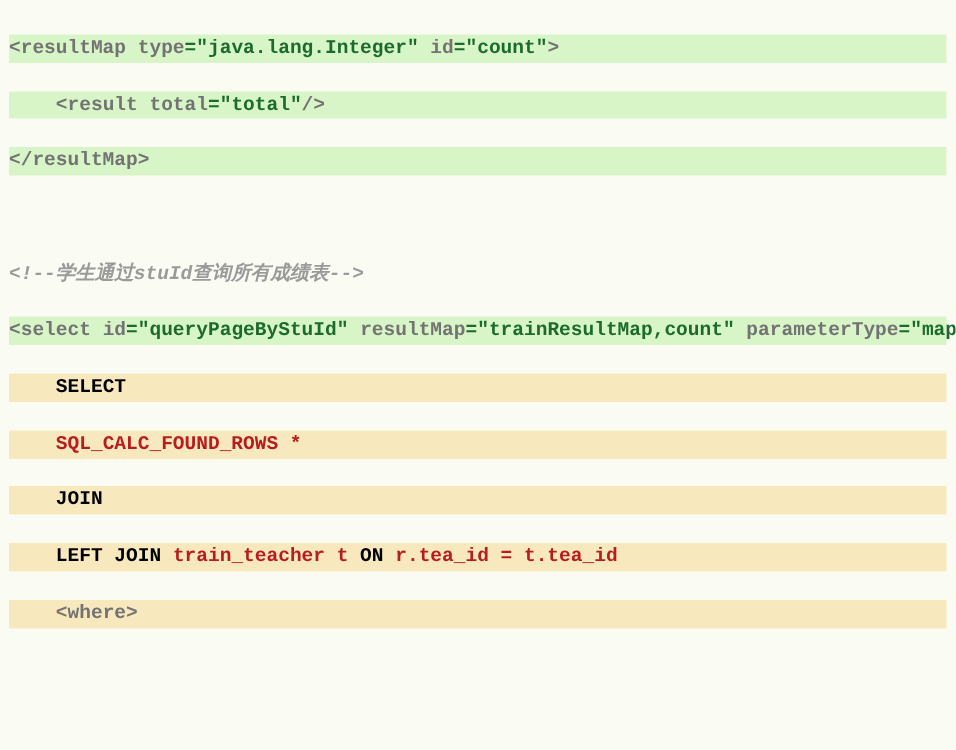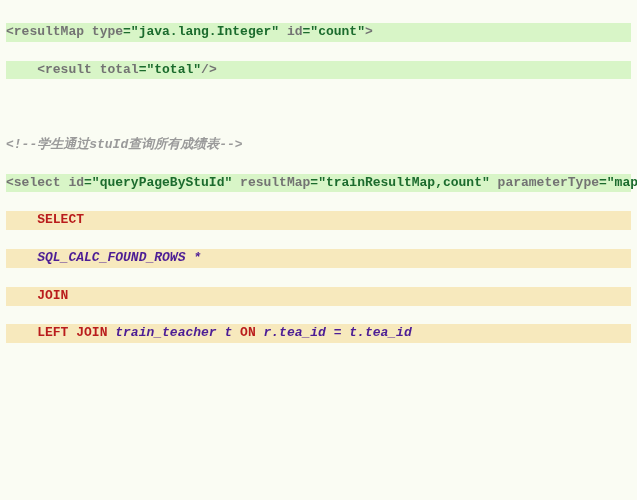--- a/index.html
+++ b/index.html
@@ -15,40 +15,42 @@
     padding: 4px 6px;
     white-space: pre;
     width: 637px;
     box-sizing: border-box;
   }
   .line { min-height: 1.45em; display: block; }
   .tag { color: #737373; }          
   .attr-name { color: #737373; }    
   .attr-val { color: #1b6b2d; font-weight: bold; } 
   .eq { color: #1b6b2d; }
-  .kw { color: #b91c1c; }           
-  .txt { color: #4c1d95; font-style: italic; }          
+  .kw { color: #000000; }           
+  .txt { color: #b91c1c; }          
   .comment { color: #9a9a9a; font-style: italic; text-align: center; }
   .hl-green { background: #d8f5c7; }
   .hl-yellow { background: #f7e9bd; }
   .blank { background: transparent; }
 </style>
 </head>
 <body>
 
 <div class="code-block">
 <span class="line hl-green"><span class="tag">&lt;resultMap</span> <span class="attr-name">type</span><span class="eq">=</span><span class="attr-val">"java.lang.Integer"</span> <span class="attr-name">id</span><span class="eq">=</span><span class="attr-val">"count"</span><span class="tag">&gt;</span></span>
 <span class="line hl-green">    <span class="tag">&lt;result</span> <span class="attr-name">total</span><span class="eq">=</span><span class="attr-val">"total"</span><span class="tag">/&gt;</span></span>
+<span class="line hl-green"><span class="tag">&lt;/resultMap&gt;</span></span>
 <span class="line blank"> </span>
 <span class="line"><span class="comment">&lt;!--学生通过stuId查询所有成绩表--&gt;</span></span>
 <span class="line hl-green"><span class="tag">&lt;select</span> <span class="attr-name">id</span><span class="eq">=</span><span class="attr-val">"queryPageByStuId"</span> <span class="attr-name">resultMap</span><span class="eq">=</span><span class="attr-val">"trainResultMap,count"</span> <span class="attr-name">parameterType</span><span class="eq">=</span><span class="attr-val">"map"</span></span>
 <span class="line hl-yellow">    <span class="kw">SELECT</span></span>
 <span class="line hl-yellow">    <span class="txt">SQL_CALC_FOUND_ROWS *</span></span>
 <span class="line hl-yellow">    <span class="kw">JOIN</span></span>
 <span class="line hl-yellow">    <span class="kw">LEFT JOIN</span> <span class="txt">train_teacher t </span><span class="kw">ON</span> <span class="txt">r.tea_id = t.tea_id</span></span>
+<span class="line hl-yellow">    <span class="tag">&lt;where&gt;</span></span>
 
 
 
 
 
 
 
 
 
 

